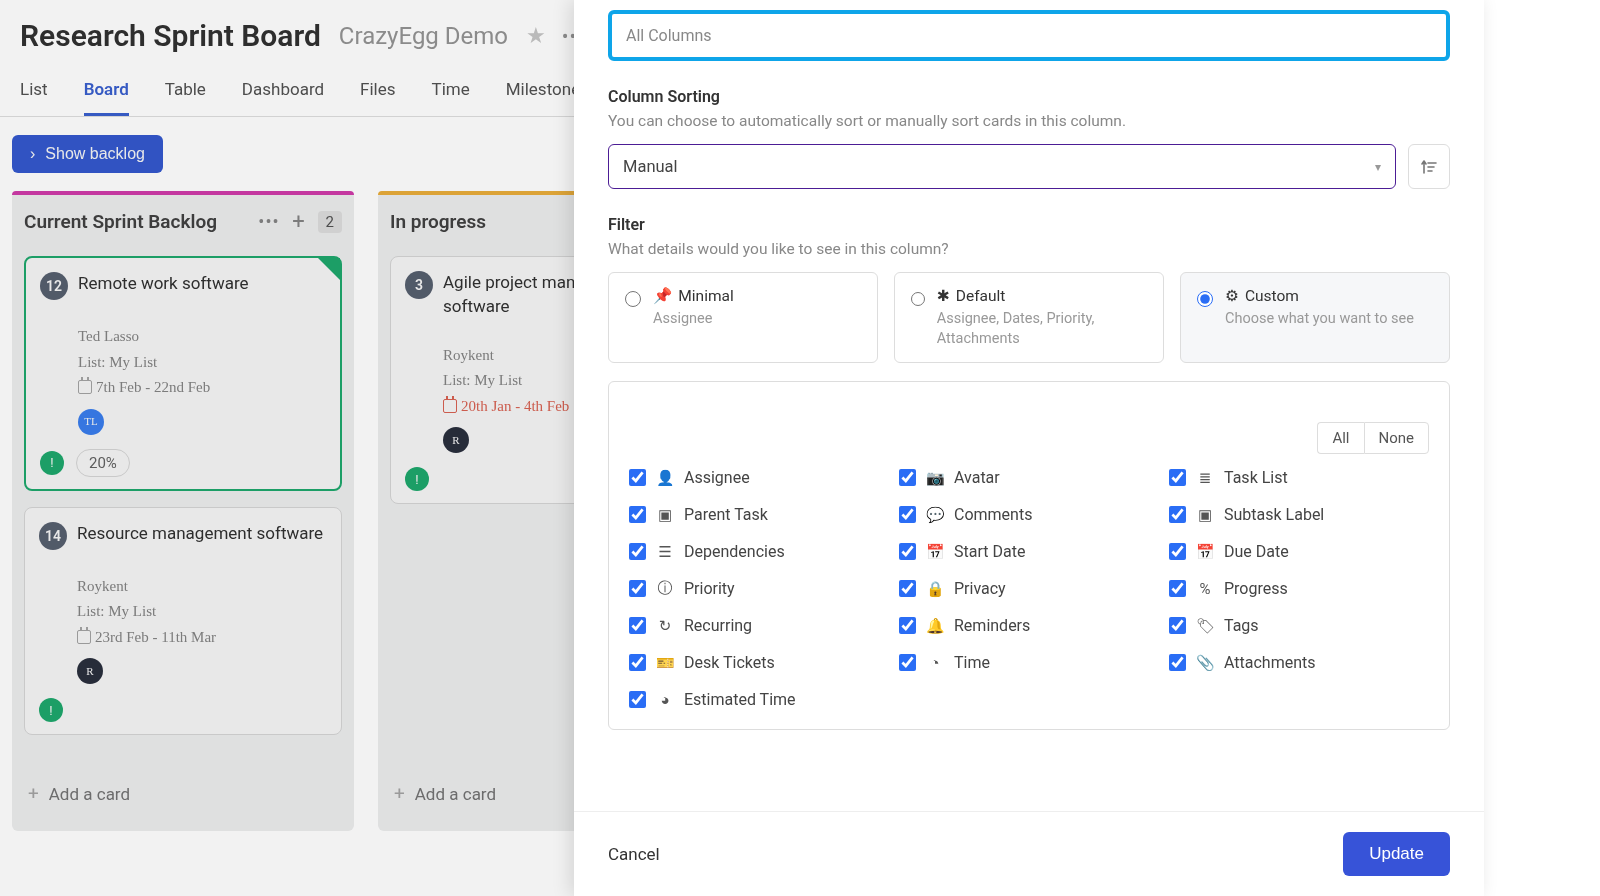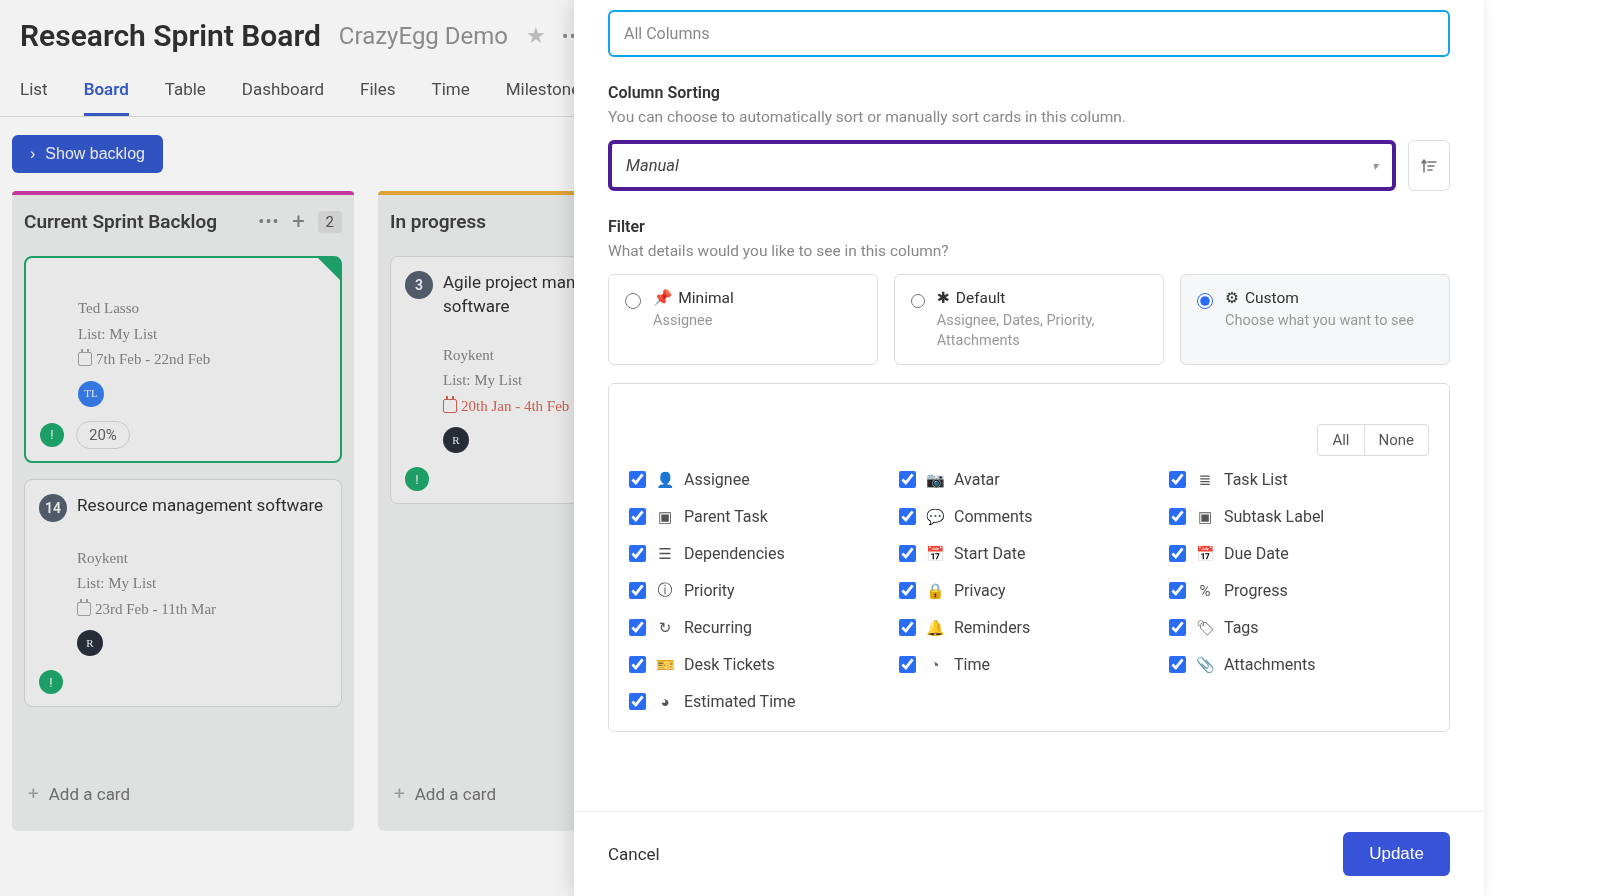--- a/index.html
+++ b/index.html
@@ -45,26 +45,26 @@
 .card-foot { margin-top: 14px; display: flex; align-items: center; gap: 12px; }
 .dot-green { width: 24px; height: 24px; border-radius: 50%; background: #1fae70; display: flex; align-items: center; justify-content: center; color: #fff; font-size: 13px; }
 .pct { border: 1px solid #ddd; border-radius: 14px; padding: 4px 12px; font-size: 15px; color: #666; }
 .add-card { margin-top: auto; padding: 14px 16px; display: flex; align-items: center; gap: 10px; color: #777; font-size: 17px; cursor: pointer; }
 .plus { font-size: 19px; color: #aaa; }
 .panel { position: absolute; top: 0; right: 0; width: 910px; height: 100%; background: #fff; box-shadow: -4px 0 18px rgba(0,0,0,.12); display: flex; flex-direction: column; }
 .panel-head { display: flex; align-items: center; padding: 26px 34px 10px 34px; }
 .panel-title { font-size: 30px; font-weight: 600; color: #333; flex: 1; }
 .close-x { font-size: 22px; color: #333; cursor: pointer; font-weight: bold; }
 .panel-body { padding: 10px 34px; overflow-y: auto; flex: 1; }
-.sel { width: 100%; border: 2px solid #0ea5e9; border-radius: 6px; padding: 12px 14px; font-size: 16px; color: #888; background: #fff; }
+.sel { width: 100%; border: 4px solid #0ea5e9; border-radius: 6px; padding: 12px 14px; font-size: 16px; color: #888; background: #fff; }
 .section { margin-top: 26px; }
 .label { font-size: 16px; font-weight: 600; color: #333; }
 .hint { font-size: 15.5px; color: #888; margin-top: 6px; }
 .sort-row { display: flex; gap: 12px; margin-top: 14px; }
-.sort-sel { flex: 1; border: 4px solid #4c1d95; border-radius: 6px; padding: 12px 14px; font-size: 16.5px; color: #444; display: flex; justify-content: space-between; align-items: center; cursor: pointer; font-style: italic; }
+.sort-sel { flex: 1; border: 1px solid #4c1d95; border-radius: 6px; padding: 12px 14px; font-size: 16.5px; color: #444; display: flex; justify-content: space-between; align-items: center; cursor: pointer; }
 .sort-ico { border: 1px solid #ddd; border-radius: 6px; width: 42px; display: flex; align-items: center; justify-content: center; cursor: pointer; color: #777; }
 .filter-opts { display: flex; gap: 16px; margin-top: 14px; }
 .fopt { flex: 1; border: 1px solid #ddd; border-radius: 6px; padding: 14px 16px; display: flex; gap: 12px; align-items: flex-start; cursor: pointer; }
 .fopt input[type=radio] { margin-top: 4px; width: 16px; height: 16px; accent-color: #2a6df5; }
 .fopt .ttl { font-size: 15.5px; color: #333; display: flex; gap: 6px; align-items: center; }
 .fopt .sub { font-size: 14.5px; color: #999; margin-top: 4px; line-height: 1.35; }
 .fopt.selected { background: #f6f7f9; }
 .custom-box { border: 1px solid #ddd; border-radius: 6px; margin-top: 18px; padding: 16px 20px 20px 20px; }
 .allnone { display: flex; justify-content: flex-end; gap: 0; margin-bottom: 14px; }
 .allnone span { border: 1px solid #ddd; padding: 6px 14px; font-size: 15px; color: #555; cursor: pointer; margin-top: 24px; }
@@ -110,20 +110,24 @@
         <div class="col">
     <div class="col-bar" style="background:#d83fb0"></div>
     <div class="col-head">
       <span class="col-title">Current Sprint Backlog</span>
       <span class="col-menu">•••</span>
       <span class="col-add">+</span>
       <span class="col-count">2</span>
     </div>
   <div class="card selected">
       <div class="card-corner"></div>
+      <div class="card-row1">
+        <span class="badge-num">12</span>
+        <span class="card-title">Remote work software</span>
+      </div>
       <div class="card-meta">
         <div>Ted Lasso</div>
         <div>List: My List</div>
         <div class=""><span class="cal-ico "></span>7th Feb - 22nd Feb</div>
         <div class="avatar-sm av-green">TL</div>
       </div>
       <div class="card-foot">
         <span class="dot-green">!</span>
         <span class="pct">20%</span>
       </div>

